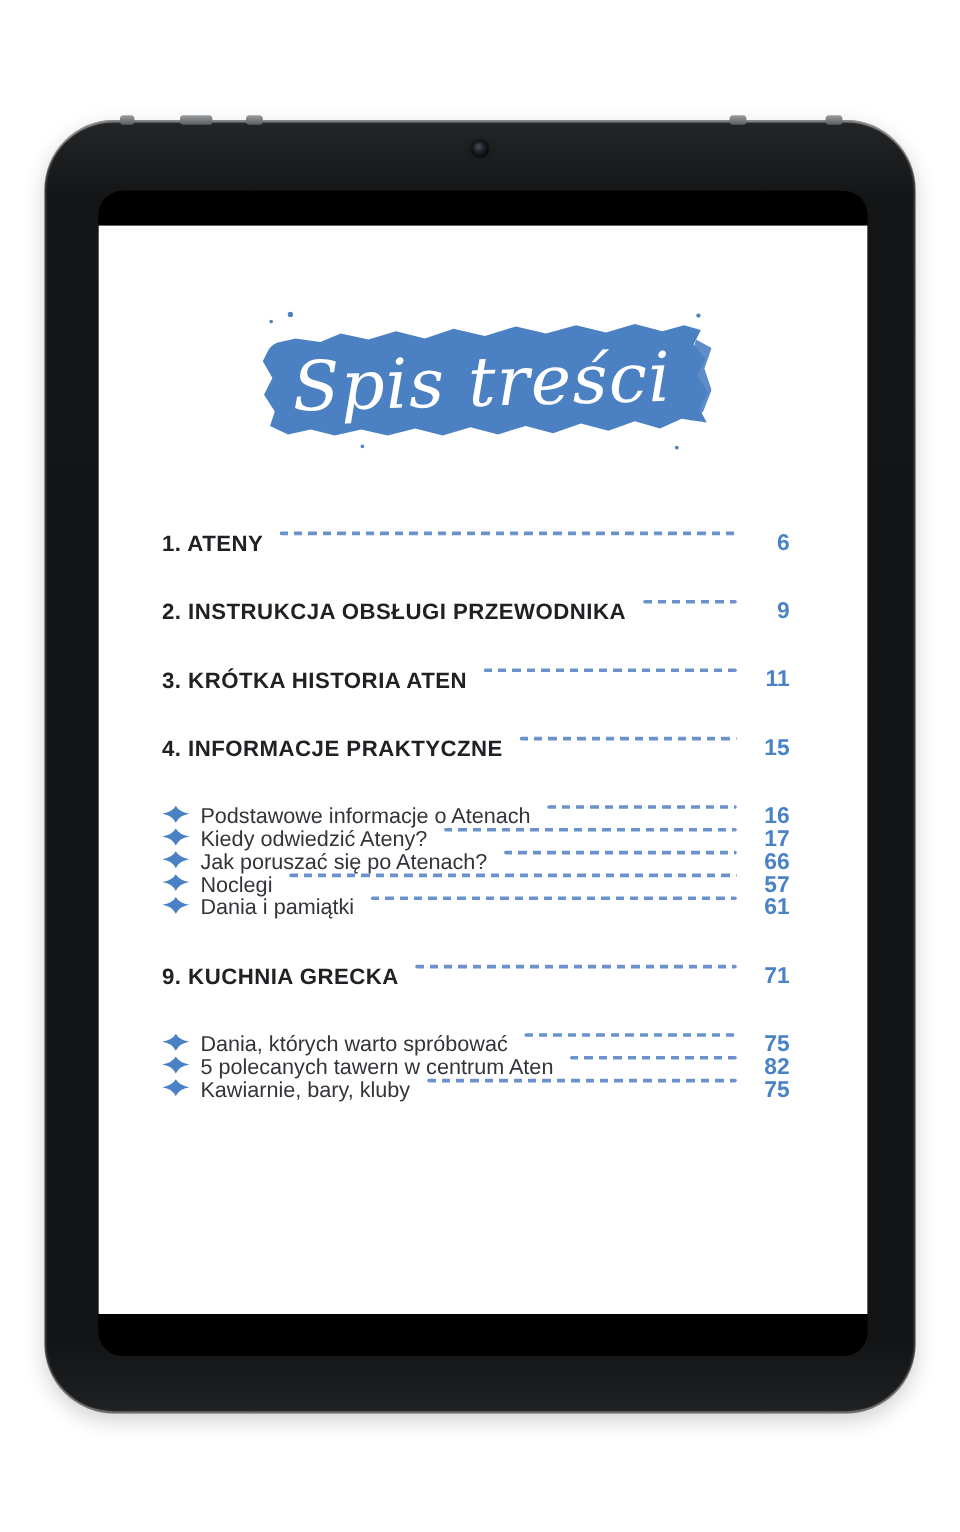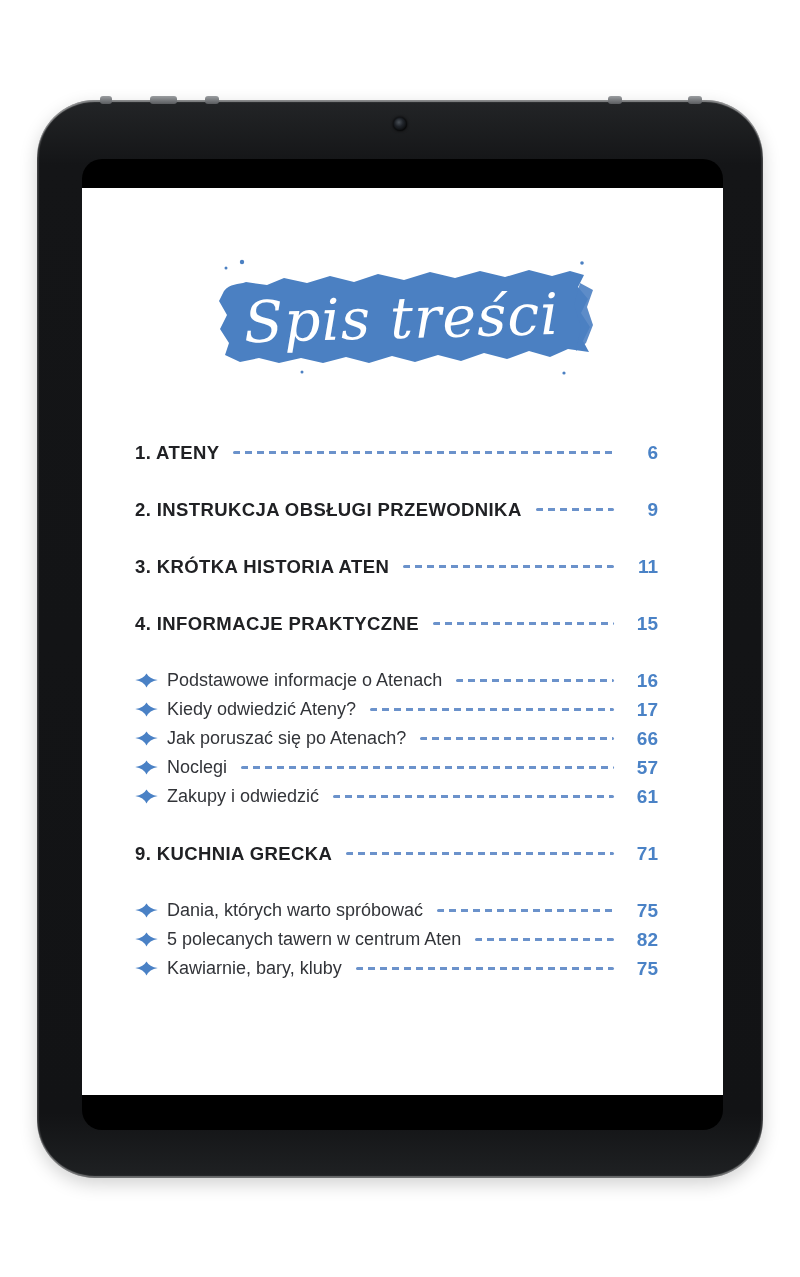--- a/index.html
+++ b/index.html
@@ -85,32 +85,32 @@
   }
 
   
   .toc {
     margin-top: 63px;
     padding: 0 65px 0 53px;
   }
   .chapter-block + .chapter-block { margin-top: 38px; }
   .row {
     display: flex;
-    align-items: center;
+    align-items: flex-start;
   }
   .chapter .ch-label {
     font-size: 18.5px;
     font-weight: bold;
     letter-spacing: 0.4px;
     color: var(--heading-text, #202124);
     white-space: nowrap;
     line-height: 19px;
   }
   .subgroup { margin-top: 38px; }
-  .sub + .sub { margin-top: 10px; }
+  .sub + .sub { }
   .sub .sub-label {
     font-size: 18px;
     color: var(--item-text, #323439);
     white-space: nowrap;
     line-height: 19px;
   }
   .bullet {
     display: inline-flex;
     width: 23px;
     margin-right: 9px;
@@ -248,21 +248,21 @@
     <span class="leader"></span>
     <span class="pagenum">57</span>
   </div>
 
   <div class="row sub">
     <span class="bullet">
       <svg width="23" height="15" viewBox="0 0 24 16">
         <path d="M0 7.5 Q9 6 12 0.5 Q15 6 24 7.5 Q15 9 12 15.5 Q9 9 0 7.5 Z" fill="#4a81c5"></path>
       </svg>
     </span>
-    <span class="sub-label">Zakupy i odwiedzić</span>
+    <span class="sub-label">Dania i pamiątki</span>
     <span class="leader"></span>
     <span class="pagenum">61</span>
   </div>
 </div>
   </section>
 
   <section class="chapter-block">
     <div class="row chapter">
       <span class="ch-label">9. KUCHNIA GRECKA</span>
       <span class="leader"></span>

